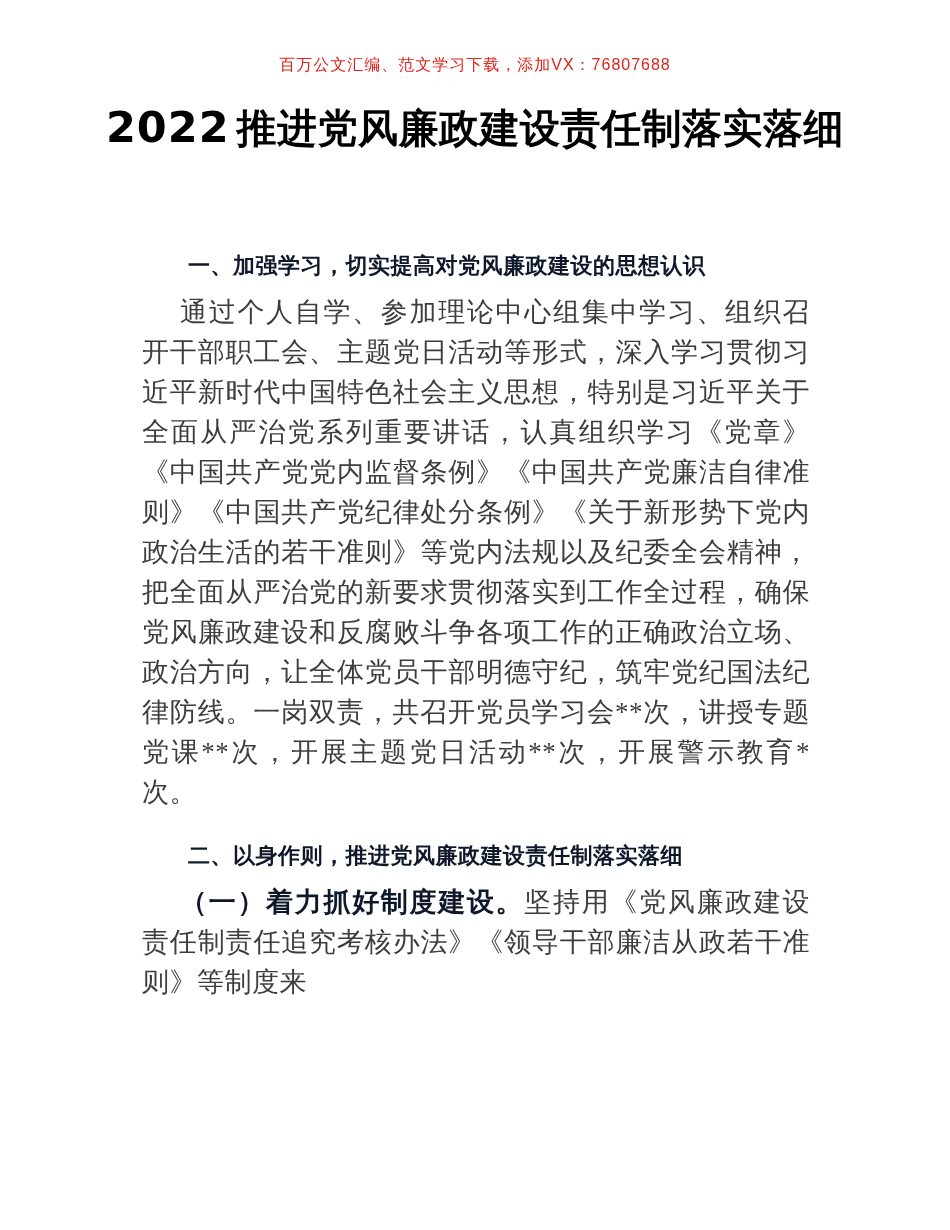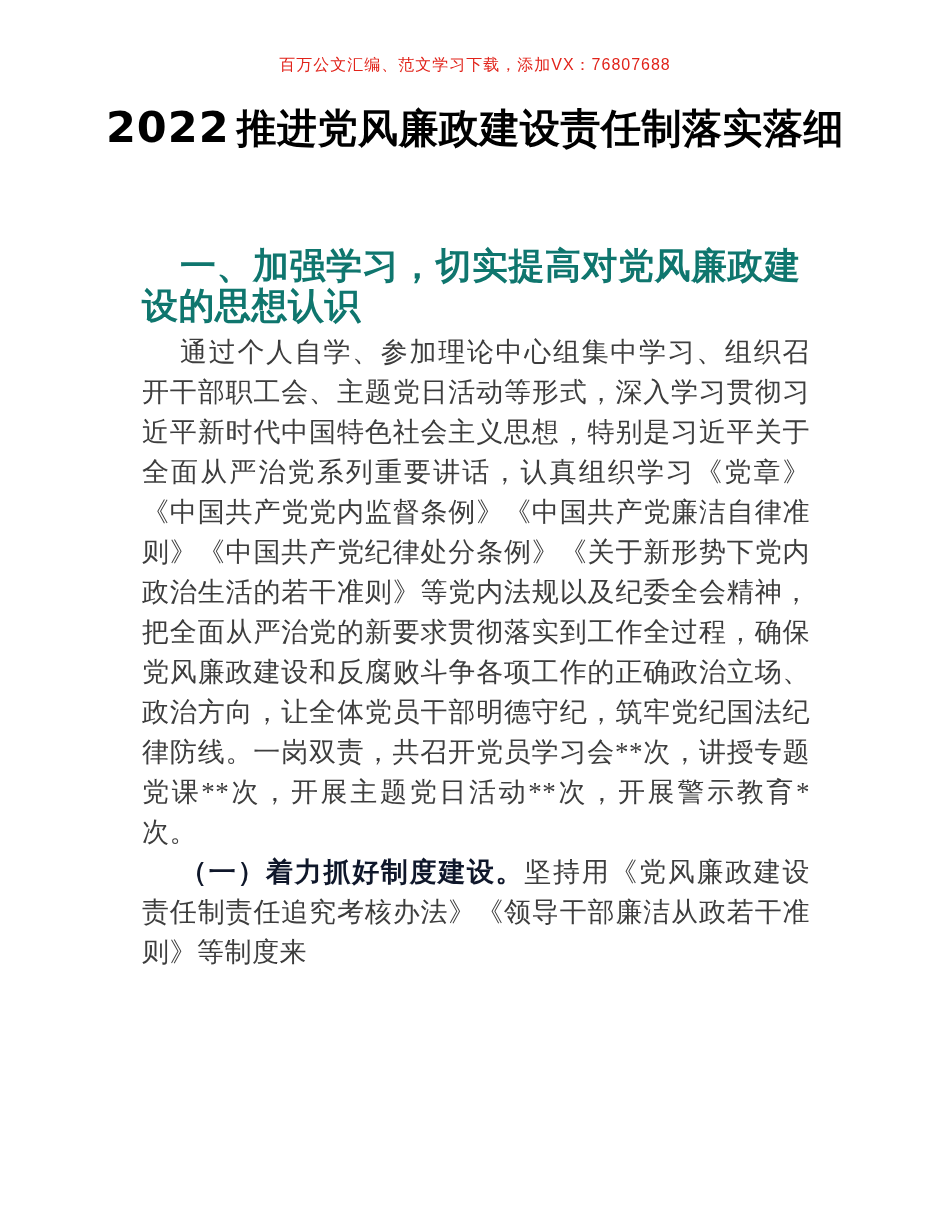--- a/index.html
+++ b/index.html
@@ -54,26 +54,26 @@
   .para {
     margin: 0;
     font-size: 27px;
     line-height: 40px;
     color: #3d3d3d;
     text-align: justify;
     text-indent: 38px;
     letter-spacing: 0.5px;
   }
   .sec-heading {
-    margin: 24px 0 6px 0;
+    margin: 24px 0 6px 8px;
     font-family: "Liberation Sans", "DejaVu Sans", sans-serif;
     font-weight: bold;
-    font-size: 36px;
+    font-size: 22px;
     line-height: 40px;
-    color: #0f766e;
+    color: #0f172a;
     text-indent: 38px;
     letter-spacing: 0.5px;
   }
   .lead-bold {
     font-family: Liberation Sans, sans-serif;
     font-weight: bold;
     font-style: normal;
     color: #0f172a;
   }
 </style>
@@ -86,17 +86,18 @@
 
   <h1 class="title"><span class="year">2022</span><span>推进党风廉政建设责任制落实落细</span></h1>
 
   <div class="content">
 
 
     <h2 class="sec-heading">一、加强学习，切实提高对党风廉政建设的思想认识</h2>
 
     <p class="para">通过个人自学、参加理论中心组集中学习、组织召开干部职工会、主题党日活动等形式，深入学习贯彻习近平新时代中国特色社会主义思想，特别是习近平关于全面从严治党系列重要讲话，认真组织学习《党章》《中国共产党党内监督条例》《中国共产党廉洁自律准则》《中国共产党纪律处分条例》《关于新形势下党内政治生活的若干准则》等党内法规以及纪委全会精神，把全面从严治党的新要求贯彻落实到工作全过程，确保党风廉政建设和反腐败斗争各项工作的正确政治立场、政治方向，让全体党员干部明德守纪，筑牢党纪国法纪律防线。一岗双责，共召开党员学习会**次，讲授专题党课**次，开展主题党日活动**次，开展警示教育*次。</p>
 
+    <h2 class="sec-heading">二、以身作则，推进党风廉政建设责任制落实落细</h2>
 
     <p class="para"><b class="lead-bold">（一）着力抓好制度建设。</b><span>坚持用《党风廉政建设责任制责任追究考核办法》《领导干部廉洁从政若干准则》等制度来</span></p>
 
   </div>
 </div>
 
 </body></html>

